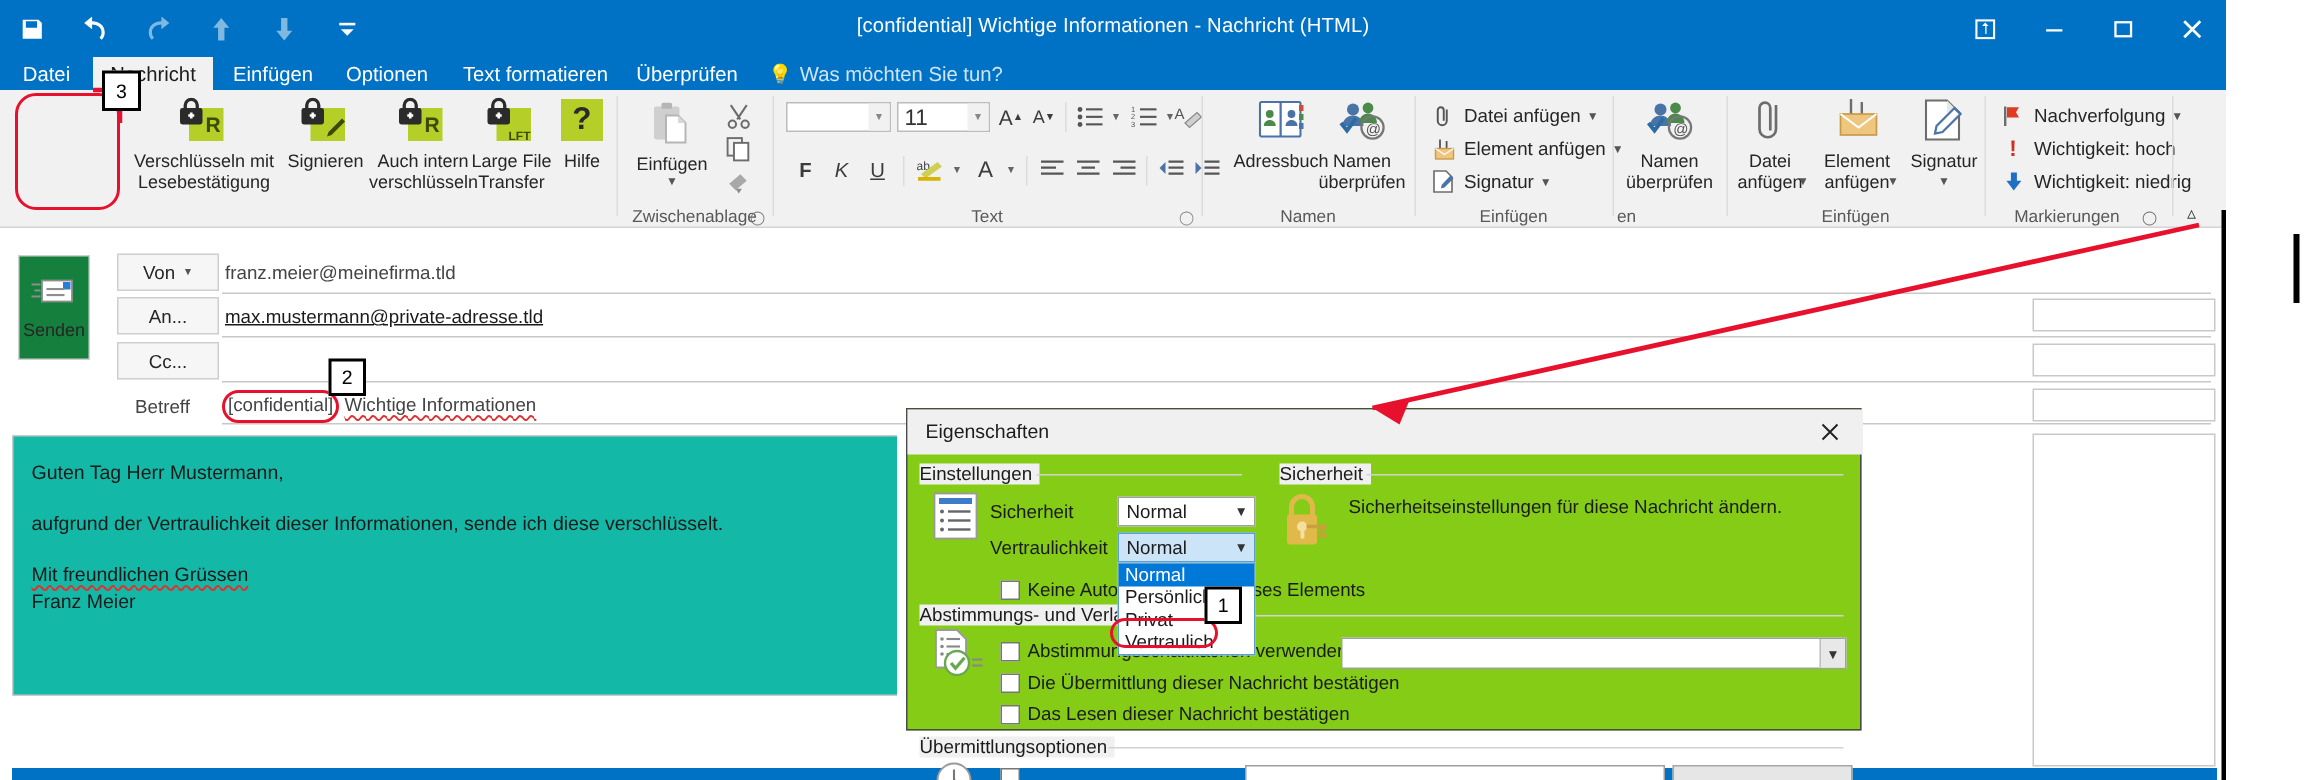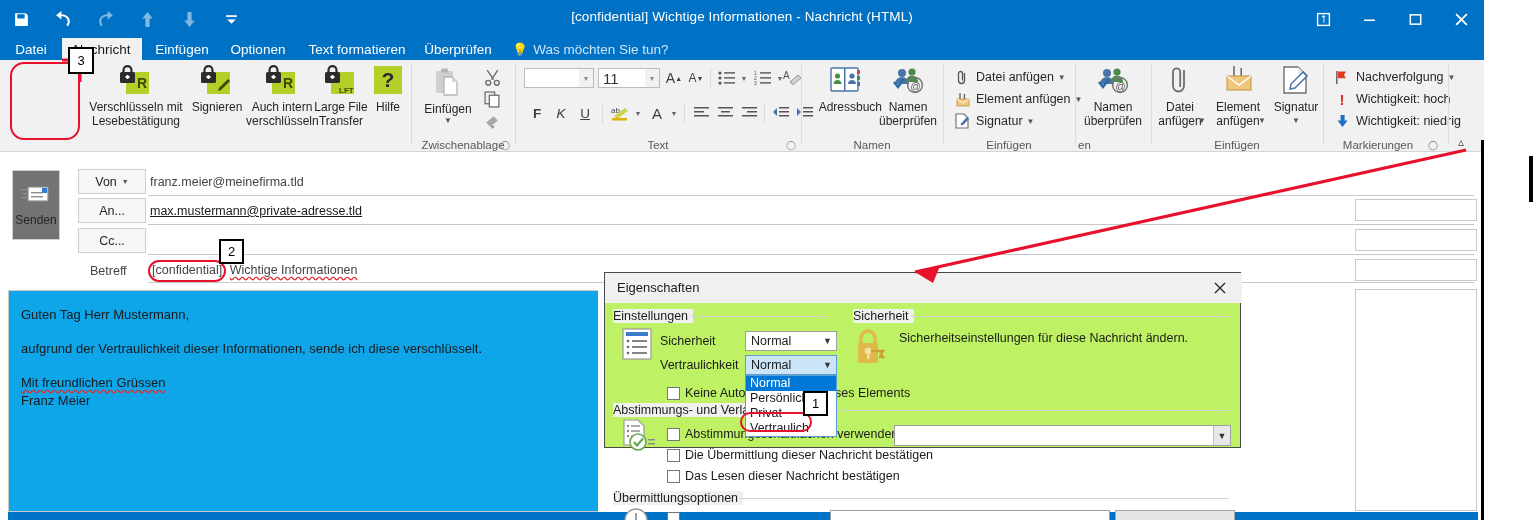--- a/index.html
+++ b/index.html
@@ -80,57 +80,57 @@
 
   
   .fontbox { position:absolute; background:#fff; border:1px solid #bcbcbc; height:20px; display:flex; align-items:center; }
   .fontbox .val { flex:1; font-size:15px; color:#333; padding:0 4px; }
   .fontbox .dd { width:14px; height:100%; display:flex; align-items:center; justify-content:center; font-size:7px; color:#888; background:#f1f1f1; }
   .tbtn { position:absolute; display:flex; align-items:center; justify-content:center; color:#3c3c3c; }
 
   
   .sendbtn {
     position:absolute; left:12px; top:170px; width:48px; height:70px;
-    border:1px solid #cfcfcf; background:#737373;
+    border:1px solid #cfcfcf; background:#15803d;
     display:flex; flex-direction:column; align-items:center; justify-content:center;
     font-size:12px; color:#262626;
   }
   .fieldbtn {
     position:absolute; height:25px; width:68px; border:1px solid #cfcfcf; background:#f6f6f6;
     display:flex; align-items:center; justify-content:center; font-size:12.5px; color:#262626;
   }
   .fieldlbl { position:absolute; font-size:12.5px; color:#444; }
   .fieldline { position:absolute; border-bottom:1px solid #c8c8c8; }
   .fieldval { position:absolute; font-size:12.5px; color:#444; white-space:nowrap; }
   .underl { text-decoration:underline; color:#1a1a1a; }
   .squiggle {
     text-decoration:underline; text-decoration-style:wavy;
     text-decoration-color:#e03030; text-underline-offset:2px;
   }
 
   
   .bodyarea {
-    position:absolute; left:8px; top:290px; width:590px; height:222px;
-    border:1px solid #c9c9c9; border-right:none; background:#0ea5e9;
+    position:absolute; left:8px; top:290px; width:590px; height:174px;
+    border:1px solid #c9c9c9; border-right:none; background:#14b8a6;
   }
   .bodytext { position:absolute; font-size:13px; color:#1a1a1a; white-space:nowrap; }
 
   .logo { position:absolute; left:28px; top:432px; display:flex; align-items:center; }
   .logomark { width:66px; height:42px; }
   .logotext { font-size:33px; font-weight:bold; line-height:33px; letter-spacing:-0.5px; margin-left:9px; }
   .logotext .a { color:#c3d62b; }
   .logotext .b { color:#111; }
 
   
   .ebox { position:absolute; border:1px solid #c9c9c9; background:#fff; }
 
   
   #dialog {
-    position:absolute; left:604px; top:272px; width:637px; height:176px;
-    background:#bef264; border:1px solid #4a4a4a;
+    position:absolute; left:604px; top:272px; width:637px; height:215px;
+    background:#84cc16; border:1px solid #4a4a4a;
     box-shadow:0 0 0 0 rgba(0,0,0,0);
   }
   .dlgtitle { position:absolute; left:0; top:0; width:637px; height:30px; background:#f0f0f0; }
   .dlgtitle .t { position:absolute; left:12px; top:7px; font-size:13px; color:#1b1b1b; }
   .dlgclose { position:absolute; right:0; top:0; width:44px; height:30px; display:flex; align-items:center; justify-content:center; color:#222; }
   .glabel { position:absolute; font-size:12.5px; color:#1b1b1b; background:#f0f0f0; padding-right:5px; }
   .gline { position:absolute; border-top:1px solid #d2d2d2; }
   .dlbl { position:absolute; font-size:12.5px; color:#1b1b1b; white-space:nowrap; }
   .combo {
     position:absolute; height:20px; border:1px solid #a0a0a0; background:#fff;
@@ -445,21 +445,21 @@
             <text x="1" y="11" font-size="10" fill="#555" font-family="sans-serif">A</text>
             <path d="M8 14l8-7 3 3-8 7z" fill="#d0d0d0" stroke="#888" stroke-width="0.8"></path>
           </svg>
       </div>
       <div class="rlabel">Text</div>
       <div style="position:absolute;right:4px;bottom:2px;font-size:9px;color:#888;">◯</div>
     </div>
     <div class="rsep" style="left:801px;"></div>
 
     <div class="rgroup" style="left:802px;width:140px;">
-      <div class="bigbtn" style="left:6px;width:72px;text-align:right;">
+      <div class="bigbtn" style="left:16px;width:72px;">
         <div class="iconbox">
           <svg width="32" height="30" viewBox="0 0 32 30">
             <rect x="2" y="3" width="27" height="23" rx="1" fill="#fff" stroke="#4a74a8" stroke-width="1.4"></rect>
             <rect x="15" y="3" width="1.5" height="23" fill="#4a74a8"></rect>
             <circle cx="8.5" cy="11" r="2.6" fill="#4a8a4a"></circle>
               <path d="M4.5 19c0-2.4 1.8-4 4-4s4 1.6 4 4z" fill="#4a8a4a"></path>
             <circle cx="23" cy="11" r="2.6" fill="#4a74a8"></circle>
               <path d="M19 19c0-2.4 1.8-4 4-4s4 1.6 4 4z" fill="#4a74a8"></path>
             <rect x="28" y="5" width="3" height="4" fill="#d04a3a"></rect>
               <rect x="28" y="11" width="3" height="4" fill="#4a8a4a"></rect>

